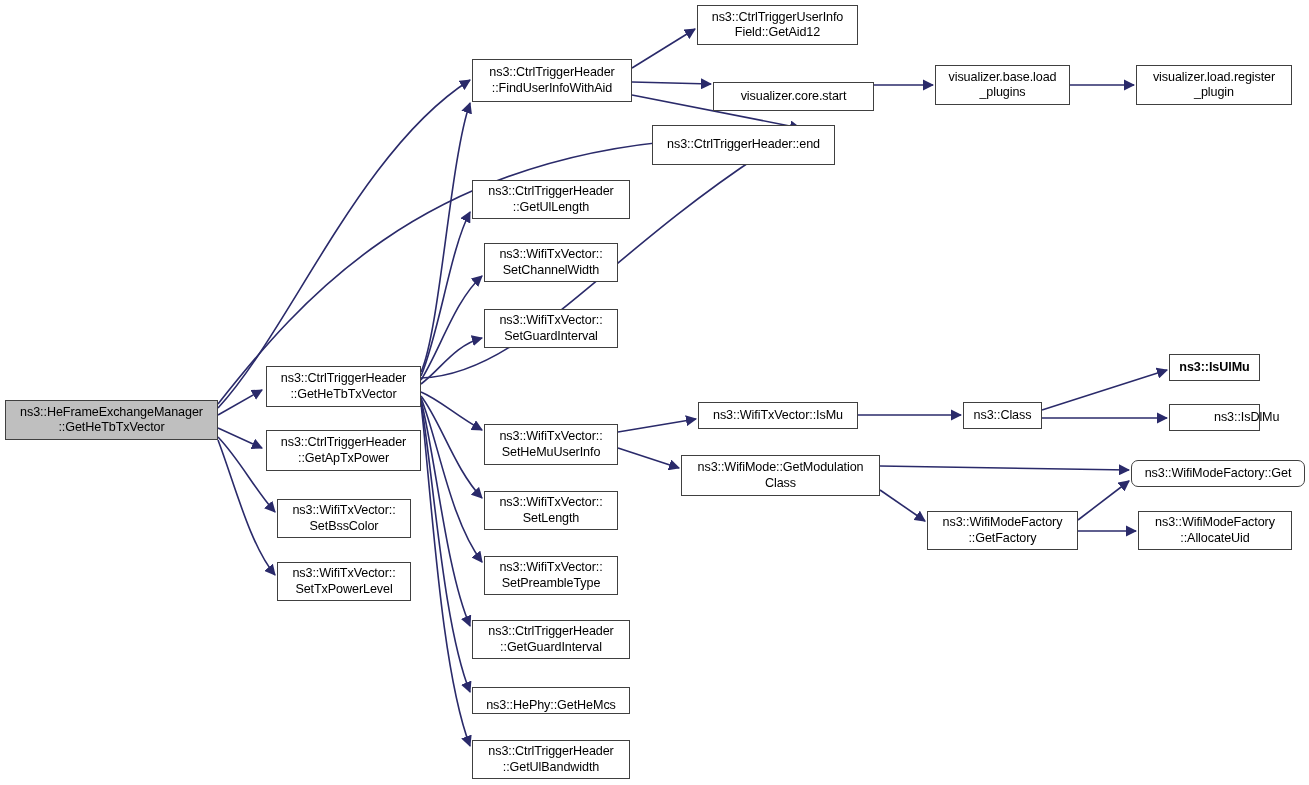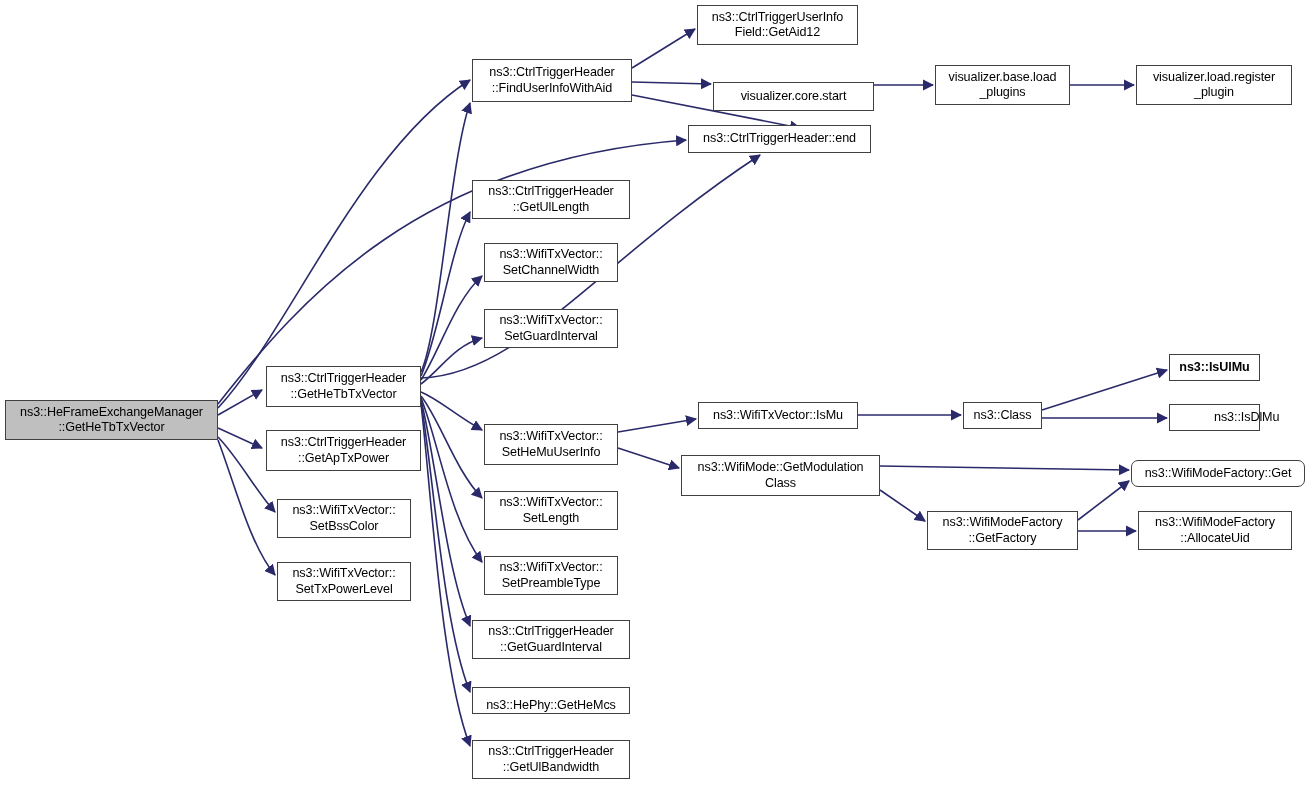--- a/index.html
+++ b/index.html
@@ -98,21 +98,21 @@
 ::GetHeTbTxVector</span></div>
       <div class="node" style="left: 472px; top: 59px; width: 160px; height: 43px;"><span class="label">ns3::CtrlTriggerHeader
 ::FindUserInfoWithAid</span></div>
       <div class="node" style="left: 697px; top: 5px; width: 161px; height: 40px;"><span class="label">ns3::CtrlTriggerUserInfo
 Field::GetAid12</span></div>
       <div class="node" style="left: 713px; top: 70px; width: 161px; height: 29px; margin-top: 12px;"><span class="label">visualizer.core.start</span></div>
       <div class="node" style="left: 935px; top: 65px; width: 135px; height: 40px;"><span class="label">visualizer.base.load
 _plugins</span></div>
       <div class="node" style="left: 1136px; top: 65px; width: 156px; height: 40px;"><span class="label">visualizer.load.register
 _plugin</span></div>
-      <div class="node" style="left: 688px; top: 125px; width: 183px; height: 28px;"><span class="label">ns3::CtrlTriggerHeader::end</span></div>
+      <div class="node" style="left: 652px; top: 125px; width: 183px; height: 40px;"><span class="label">ns3::CtrlTriggerHeader::end</span></div>
       <div class="node" style="left: 472px; top: 180px; width: 158px; height: 39px;"><span class="label">ns3::CtrlTriggerHeader
 ::GetUlLength</span></div>
       <div class="node" style="left: 484px; top: 243px; width: 134px; height: 39px;"><span class="label">ns3::WifiTxVector::
 SetChannelWidth</span></div>
       <div class="node" style="left: 484px; top: 309px; width: 134px; height: 39px;"><span class="label">ns3::WifiTxVector::
 SetGuardInterval</span></div>
       <div class="node" style="left: 266px; top: 366px; width: 155px; height: 41px;"><span class="label">ns3::CtrlTriggerHeader
 ::GetHeTbTxVector</span></div>
       <div class="node" style="left: 266px; top: 430px; width: 155px; height: 41px;"><span class="label">ns3::CtrlTriggerHeader
 ::GetApTxPower</span></div>

